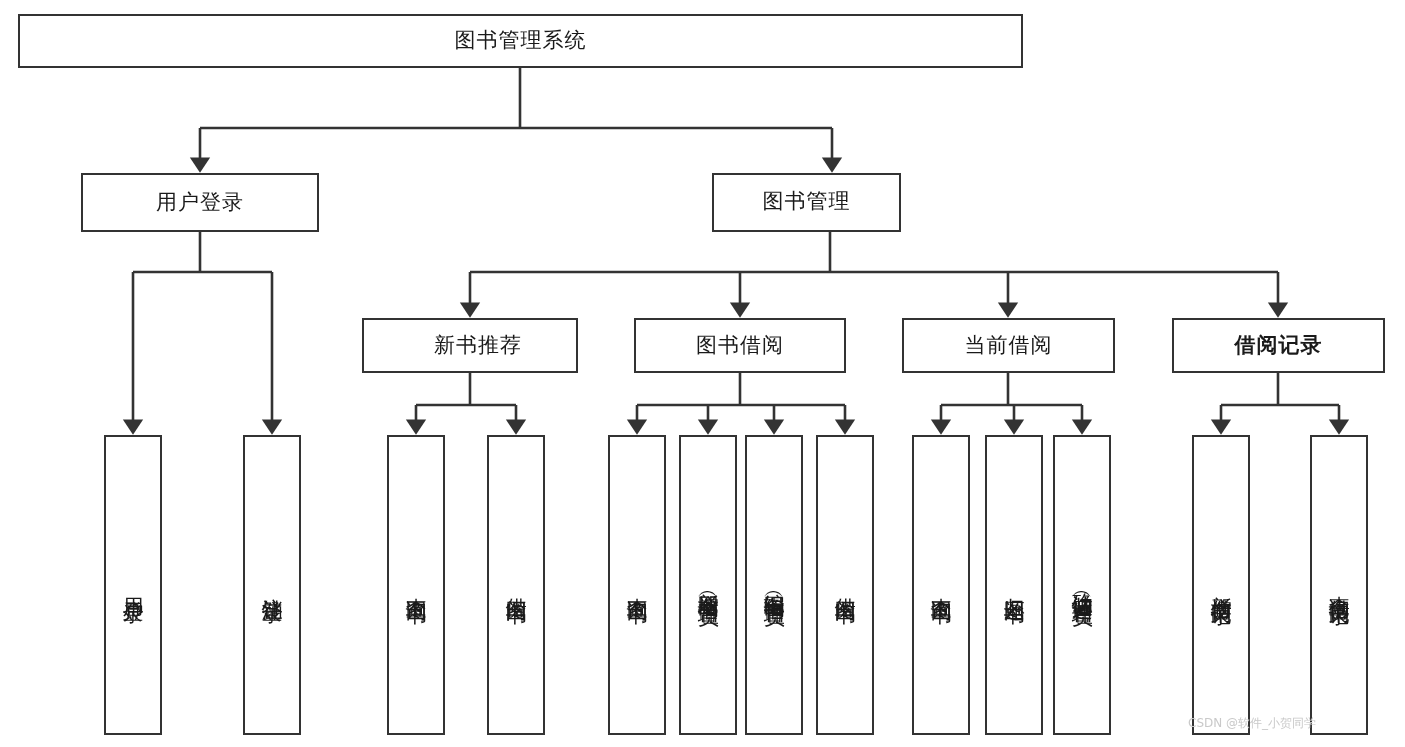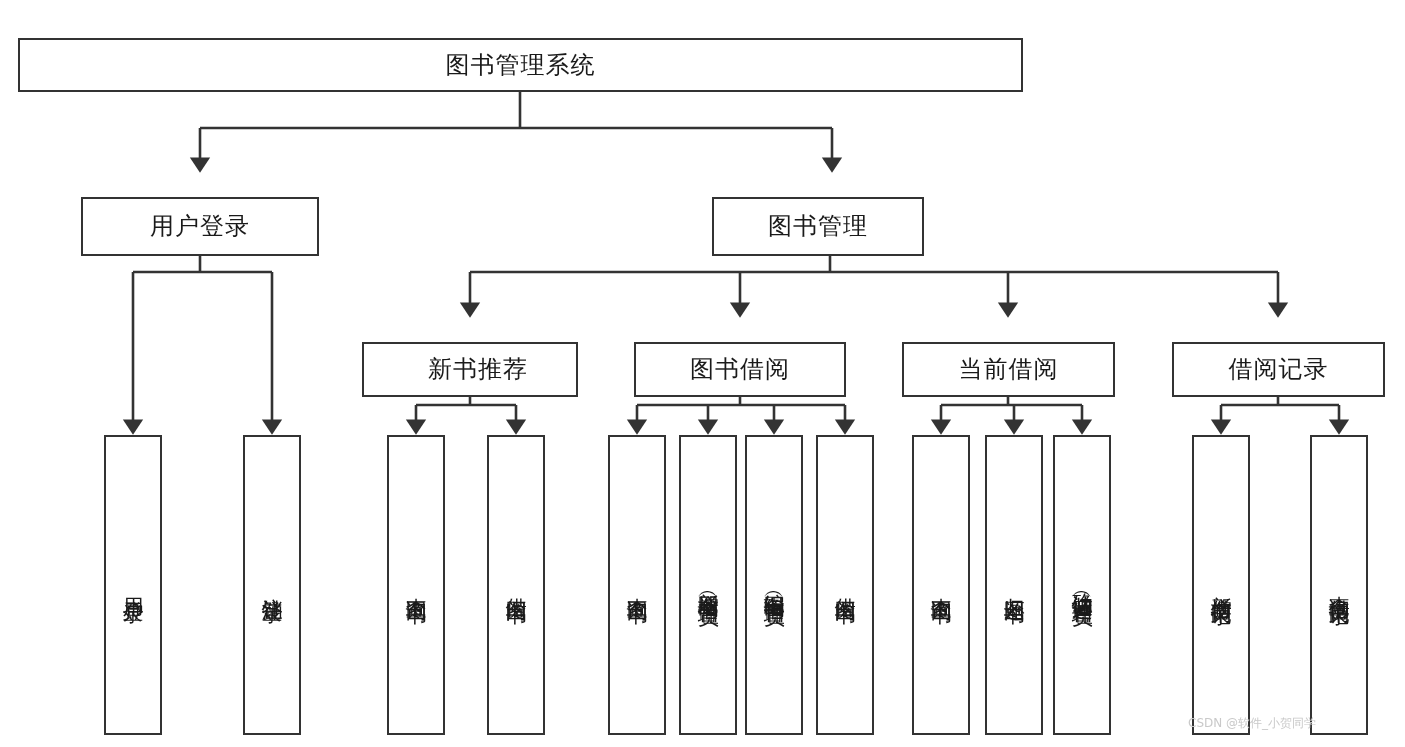--- a/index.html
+++ b/index.html
@@ -28,24 +28,23 @@
     box-sizing: border-box;
     border: 2px solid #333333;
     background: #ffffff;
     display: flex;
     align-items: center;
     justify-content: center;
     text-align: center;
     color: #1a1a1a;
   }
   .node.h {
-    font-size: 24px;
+    font-size: 21px;
     letter-spacing: 1px;
     line-height: 1.2;
-    margin-top: 24px;
   }
   .node.v {
     writing-mode: vertical-rl;
     text-orientation: upright;
     font-size: 21px;
     line-height: 1.25;
     letter-spacing: 2px;
     padding: 6px 0;
   }
   .node.v .vtext {
@@ -119,34 +118,34 @@
     </g>
   </svg>
 
   <div class="node h" style="left:18px; top:14px; width:1005px; height:54px;">
     <span>图书管理系统</span>
   </div>
 
   <div class="node h" style="left:81px; top:173px; width:238px; height:59px;">
     <span>用户登录</span>
   </div>
-  <div class="node h" style="left:712px; top:173px; width:212px; height:59px;">
+  <div class="node h" style="left:712px; top:173px; width:189px; height:59px;font-family:Liberation Mono, monospace;">
     <span>图书管理</span>
   </div>
 
   <div class="node h" style="left:362px; top:318px; width:216px; height:55px;padding-left:16px;">
     <span>新书推荐</span>
   </div>
   <div class="node h" style="left:634px; top:318px; width:212px; height:55px;font-family:Liberation Serif, serif;">
     <span>图书借阅</span>
   </div>
   <div class="node h" style="left:902px; top:318px; width:213px; height:55px;text-align:right;">
     <span>当前借阅</span>
   </div>
-  <div class="node h" style="left:1172px; top:318px; width:213px; height:55px;">
+  <div class="node h" style="left:1172px; top:318px; width:213px; height:55px;font-weight:bold;">
     <span>借阅记录</span>
   </div>
 
   <div class="node v" style="left:104px; top:435px; width:58px; height:300px;">
     <span class="vtext">用户登录</span>
   </div>
   <div class="node v" style="left:243px; top:435px; width:58px; height:300px;">
     <span class="vtext">注销登录</span>
   </div>
   <div class="node v" style="left:387px; top:435px; width:58px; height:300px;">

